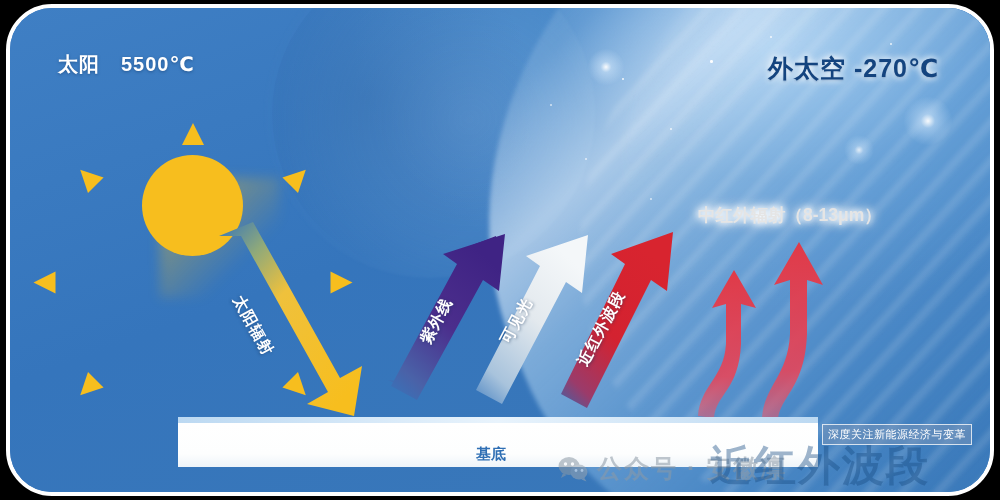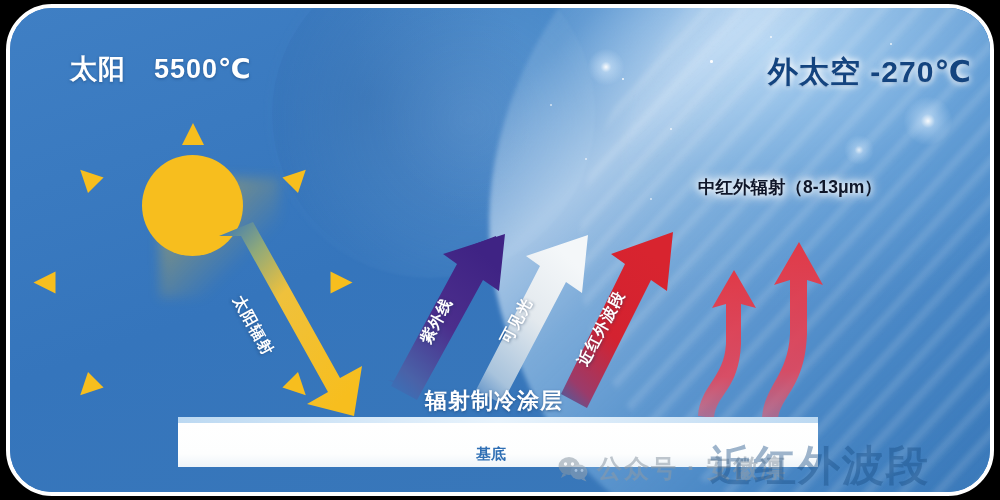--- a/index.html
+++ b/index.html
@@ -97,27 +97,27 @@
     transform-origin:50% 87.5px;
   }
   .sunbeam{
     position:absolute;left:150px;top:170px;width:120px;height:120px;
     background:linear-gradient(135deg, rgba(247,190,30,.55), rgba(247,190,30,0) 70%);
     filter:blur(6px);
   }
 
   
   .lbl{position:absolute;color:#fff;font-weight:bold;white-space:pre;}
-  .sun-label{left:60px;top:43px;font-size:27px;letter-spacing:1px;
+  .sun-label{left:48px;top:43px;font-size:20px;letter-spacing:1px;
              text-shadow:0 1px 3px rgba(20,60,110,.55);}
-  .space-label{left:758px;top:44px;font-size:30px;letter-spacing:1px;
+  .space-label{left:758px;top:44px;font-size:25px;letter-spacing:1px;
              text-shadow:0 0 6px #ffffff, 0 0 10px rgba(255,255,255,.85), 0 1px 2px rgba(30,80,140,.5);
              color:#14447f;}
-  .mir-text{left:688px;top:112px;font-size:17.5px;line-height:27px;text-align:center;
-            color:#0f172a;
+  .mir-text{left:688px;top:140px;font-size:17.5px;line-height:27px;text-align:center;
+            color:#e5e5e5;
             text-shadow:0 0 6px #ffffff, 0 0 11px #ffffff, 0 0 14px rgba(255,255,255,.9);}
   .reflect-text{left:305px;top:262px;font-size:14px;line-height:22px;text-align:center;
                 font-weight:bold;color:#ffffff;text-shadow:0 1px 2px rgba(20,60,110,.5);}
   .coating-label{left:415px;top:378px;font-size:22px;letter-spacing:1px;
                  text-shadow:0 1px 3px rgba(20,60,110,.6);}
   .substrate-label{position:absolute;left:466px;top:437px;font-size:15px;font-weight:bold;
                    color:#2f6fb4;}
 
   
   .arrows{position:absolute;inset:0;}
@@ -276,36 +276,36 @@
 
     <div class="lbl mir-text">
       <div>中红外辐射（8-13μm）</div>
     </div>
 
     <div class="reflect-text">
       <div>反射率</div>
       <div>95%以上</div>
     </div>
 
-    <div class="lbl coating-label">辐射制冷涂层</div>
 
     <div class="wm-wechat">
       <svg width="30" height="26" viewBox="0 0 30 26">
         <ellipse cx="11" cy="10" rx="10.5" ry="9" fill="#8d9aa6"></ellipse>
         <path d="M 5,17 L 3,22 L 8.5,19 Z" fill="#8d9aa6"></path>
         <ellipse cx="21" cy="16" rx="8.5" ry="7.4" fill="#9aa6b1"></ellipse>
         <path d="M 26,21.5 L 28.5,25.5 L 23.5,23.5 Z" fill="#9aa6b1"></path>
         <circle cx="7.5" cy="8" r="1.7" fill="#fff"></circle>
         <circle cx="14.5" cy="8" r="1.7" fill="#fff"></circle>
         <circle cx="18" cy="14.5" r="1.4" fill="#fff"></circle>
         <circle cx="24" cy="14.5" r="1.4" fill="#fff"></circle>
       </svg>
       <span class="txt">公众号 · 安徽凛</span>
     </div>
 
     <div class="wm-site">
       <div class="big">近红外波段</div>
       <div class="sub">Century new energy network</div>
     </div>
 
+    <div class="wm-tag">深度关注新能源经济与变革</div>
 
   </div>
 </div>
 
 </body></html>

